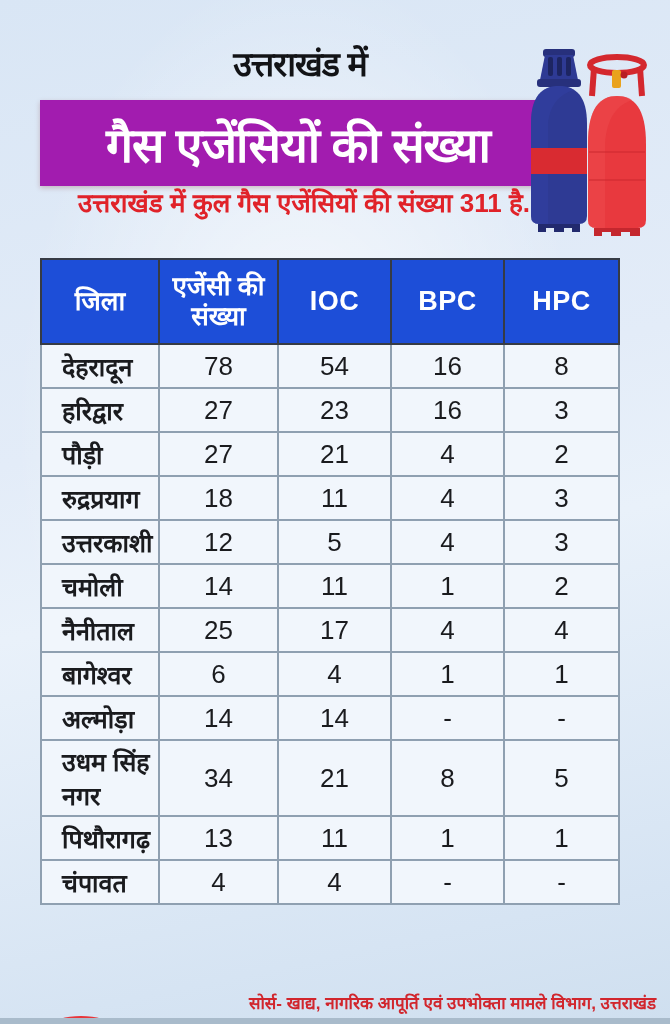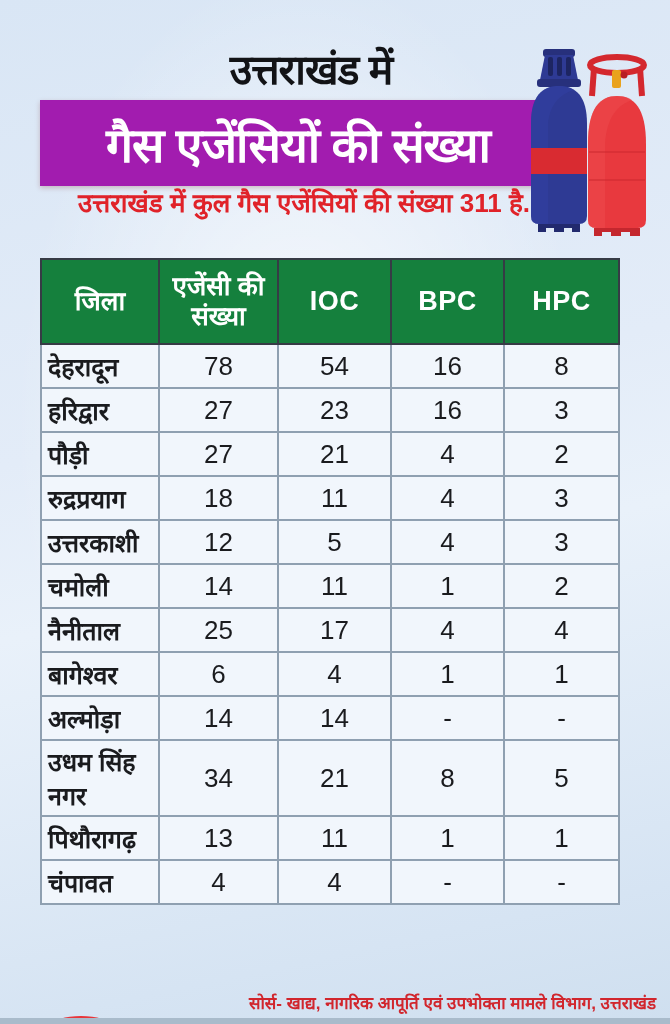--- a/index.html
+++ b/index.html
@@ -7,53 +7,53 @@
   body {
     font-family:"Liberation Sans","DejaVu Sans",sans-serif;
     background:
       radial-gradient(ellipse at 45% 42%, rgba(255,255,255,0.75) 0%, rgba(255,255,255,0) 55%),
       linear-gradient(168deg,#d9e6f5 0%, #e3ecf8 40%, #e9f1fa 55%, #d6e4f3 88%, #cfdfef 100%);
     overflow:hidden; position:relative;
   }
   .poster { position:absolute; inset:0; }
 
   .main-title {
-    position:absolute; top:40px; left:11px; width:600px;
-    text-align:center; font-size:41px; font-weight:800; color:#121316;
+    position:absolute; top:40px; left:0; width:600px;
+    text-align:center; font-size:34px; font-weight:800; color:#121316;
     letter-spacing:-1px;
   }
   .banner {
     position:absolute; top:100px; left:40px; width:516px; height:86px;
     background:#a21caf;
     display:flex; align-items:center; justify-content:center;
     color:#ffffff; font-size:48px; font-weight:800; letter-spacing:-1px;
     box-shadow:0 2px 5px rgba(120,30,30,0.25);
   }
   .subtitle {
     position:absolute; top:184px; left:0; width:608px;
     text-align:center; font-size:26px; font-weight:700; color:#e02229;
   }
 
   .cylinders { position:absolute; top:44px; right:0px; width:150px; height:196px; }
 
   .table-wrap { position:absolute; top:258px; left:40px; width:578px; }
   table { border-collapse:collapse; table-layout:fixed; width:578px; }
   th {
-    background:#15803d; color:#ffffff; font-weight:800;
+    background:#1d4ed8; color:#ffffff; font-weight:800;
     height:85px; font-size:26px; line-height:1.12;
     border:2px solid #363b45; vertical-align:middle; text-align:center;
     padding:2px 4px;
   }
   th.latin { font-size:27px; letter-spacing:0.5px; }
   td {
     background:#f1f6fc; border:2px solid #8fa0b1;
     height:44px; font-size:26px; color:#1a1b1e; text-align:center;
     vertical-align:middle; padding:3px 4px; font-weight:500;
   }
-  td.district { text-align:left; padding-left:6px; font-size:25px; font-weight:600; }
+  td.district { text-align:left; padding-left:20px; font-size:25px; font-weight:600; }
 
   .source-line {
     position:absolute; bottom:10px; right:14px;
     font-size:17px; font-weight:700; color:#d1262d; text-align:right;
   }
   .bottom-strip {
     position:absolute; bottom:0; left:0; width:670px; height:6px;
     background:#a9bbcb;
   }
   .bottom-red-dot {

